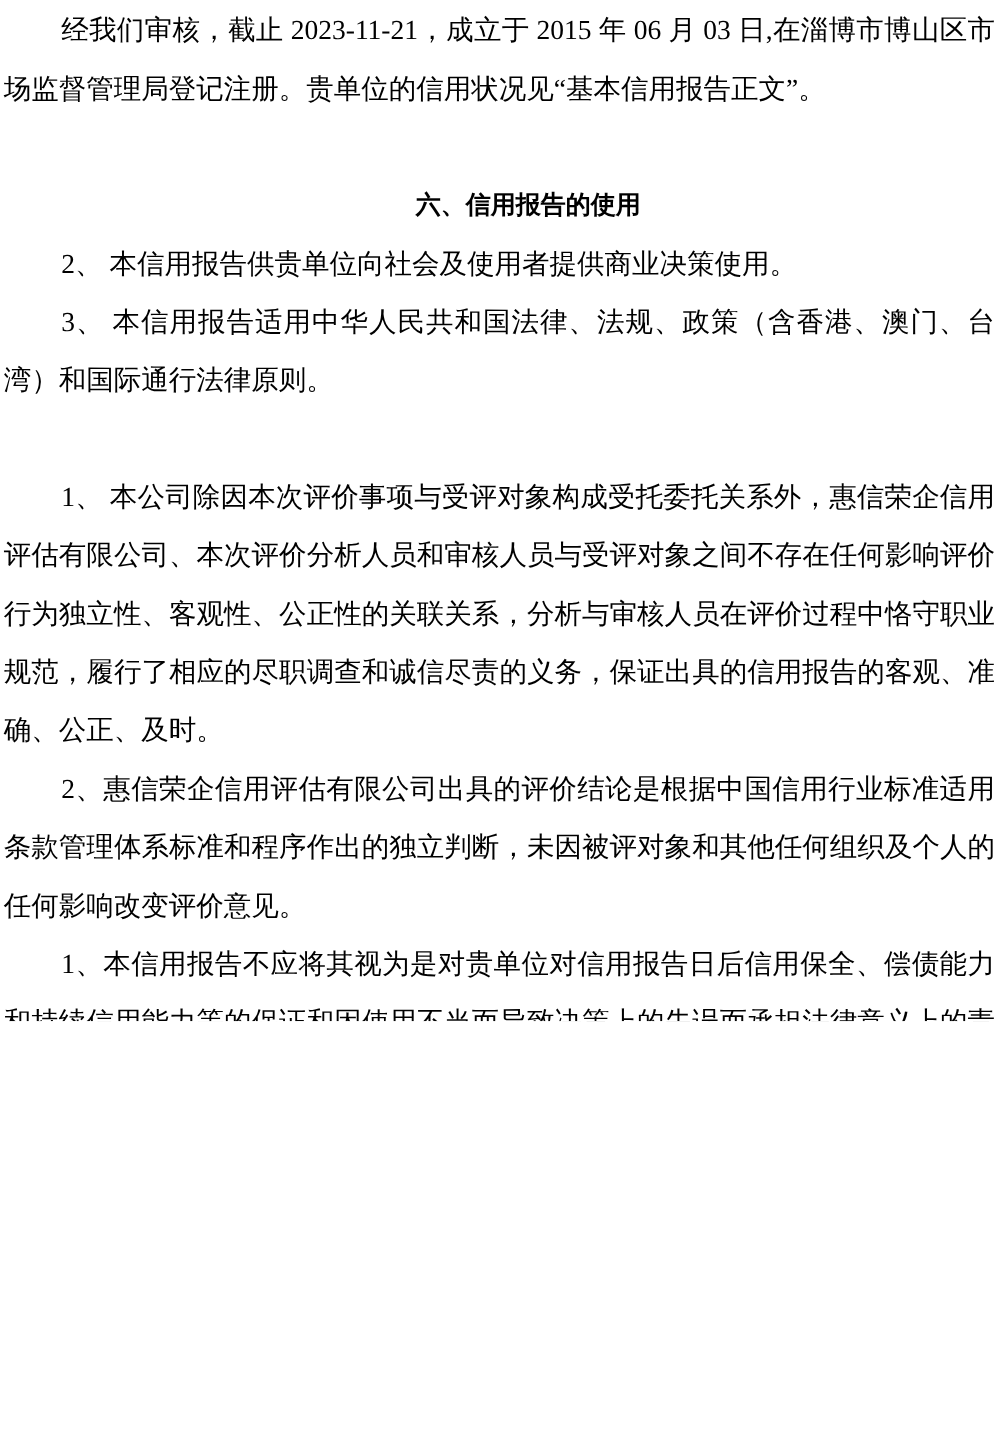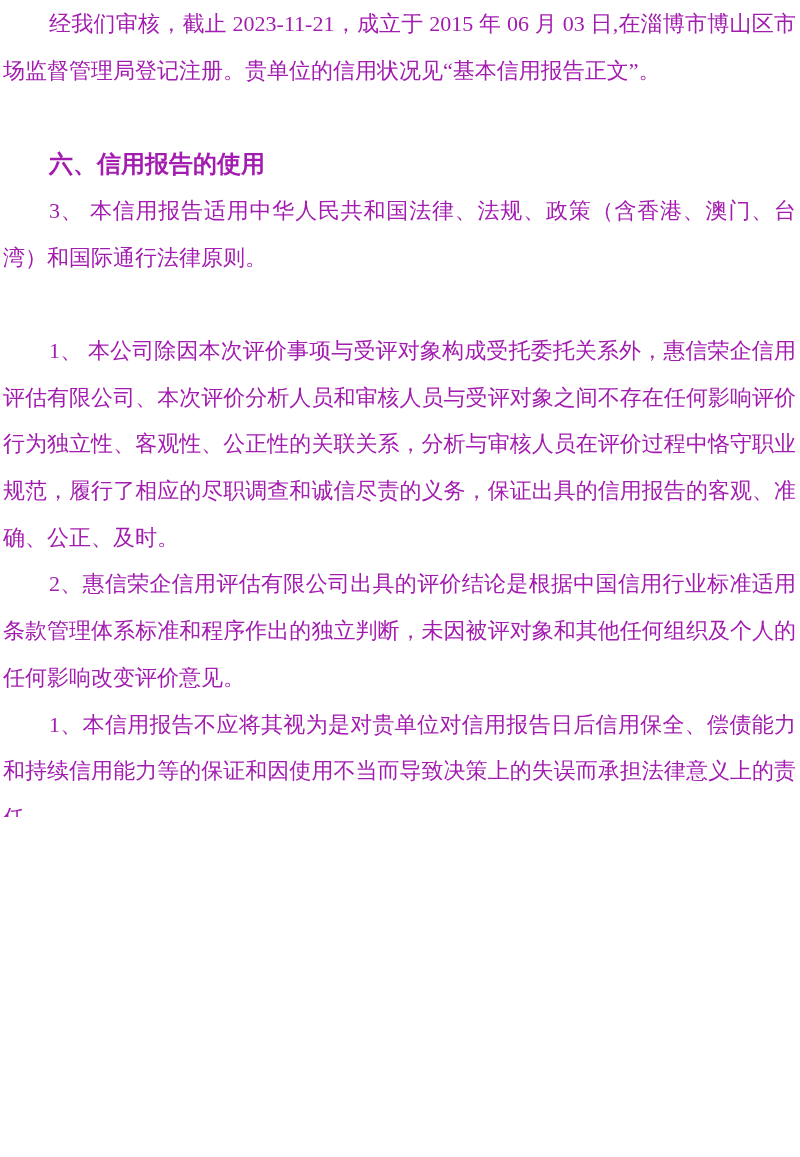--- a/index.html
+++ b/index.html
@@ -8,56 +8,57 @@
     background: #ffffff;
   }
   .page {
     position: relative;
     width: 800px;
     height: 817px;
     box-sizing: border-box;
     margin: 0;
     padding: 1px 4px 0 3px;
     background: #ffffff;
-    color: #a21caf;
+    color: #000000;
     font-family: "Liberation Serif", "DejaVu Serif", serif;
     font-size: 22px;
     line-height: 46.7px;
     overflow: hidden;
   }
   .page p {
     margin: 0;
     text-align: justify;
     text-justify: inter-ideograph;
     text-indent: 46px;
   }
   .page h2 {
     margin: 0;
-    font-size: 24px;
+    font-size: 20px;
     font-weight: bold;
     line-height: 46.7px;
     text-indent: 46px;
-    text-align: left;
+    text-align: center;
   }
   .blank-line {
     height: 46.7px;
   }
 </style>
 </head>
 <body>
 
 <div class="page">
 
   <p>经我们审核，截止 2023-11-21，成立于 2015 年 06 月 03 日,在淄博市博山区市场监督管理局登记注册。贵单位的信用状况见“基本信用报告正文”。</p>
 
   <div class="blank-line"></div>
 
   <h2>六、信用报告的使用</h2>
 
 
+  <p>2、 本信用报告供贵单位向社会及使用者提供商业决策使用。</p>
 
   <p>3、 本信用报告适用中华人民共和国法律、法规、政策（含香港、澳门、台湾）和国际通行法律原则。</p>
 
 
   <div class="blank-line"></div>
 
 
   <p>1、 本公司除因本次评价事项与受评对象构成受托委托关系外，惠信荣企信用评估有限公司、本次评价分析人员和审核人员与受评对象之间不存在任何影响评价行为独立性、客观性、公正性的关联关系，分析与审核人员在评价过程中恪守职业规范，履行了相应的尽职调查和诚信尽责的义务，保证出具的信用报告的客观、准确、公正、及时。</p>
 
   <p>2、惠信荣企信用评估有限公司出具的评价结论是根据中国信用行业标准适用条款管理体系标准和程序作出的独立判断，未因被评对象和其他任何组织及个人的任何影响改变评价意见。</p>

